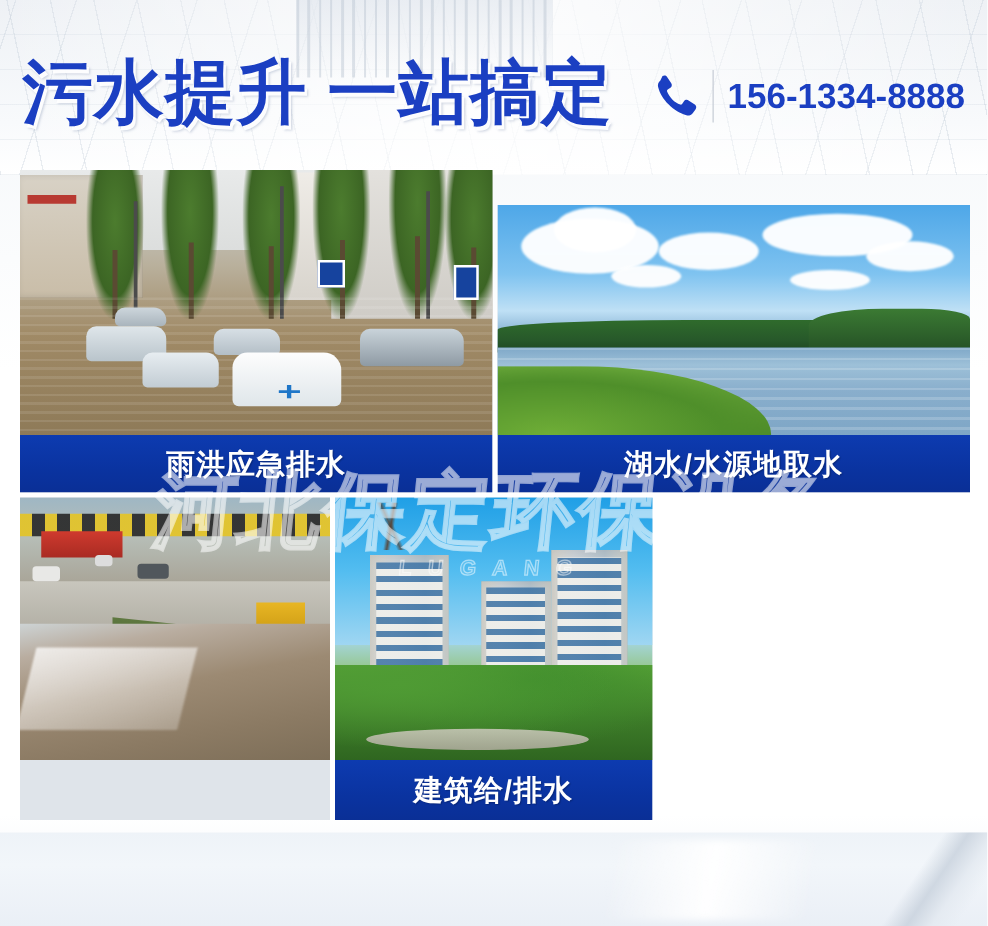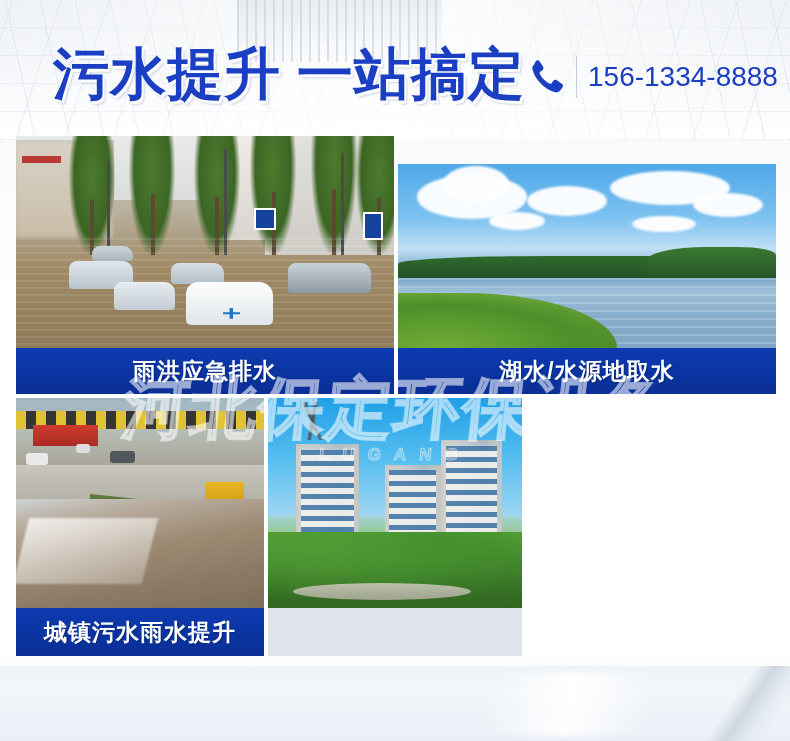--- a/index.html
+++ b/index.html
@@ -65,40 +65,39 @@
   }
   .headline {
     font-size: 56px;
     font-weight: 900;
     letter-spacing: 1px;
     color: #1b3fc2;
     line-height: 1;
     white-space: nowrap;
     text-shadow: 2px 3px 0 rgba(255,255,255,.95), 3px 4px 2px rgba(150,165,190,.45);
     margin-top: 12px;
-    margin-left: 35px;
   }
   .headline .gap { display:inline-block; width:16px; }
 
   .contact {
     display:flex; align-items:center; gap:11px;
     margin-top: 18px; margin-right: 4px;
   }
   .phone-icon { width:40px; height:40px; flex:0 0 40px; }
   .phone-icon svg { display:block; width:40px; height:40px; }
   .contact-divider {
     width:1px; height:42px; background:#c7cdd6; flex:0 0 1px;
   }
   .contact-text { display:flex; flex-direction:column; gap:2px; }
   .contact-label {
     font-size:14px; color:#8a9099; letter-spacing:2px; line-height:1.1;
     font-weight:500;
   }
   .contact-number {
-    font-size:28px; font-weight:400; color:#1b3fc2; line-height:1.05;
+    font-size:28px; font-weight:700; color:#1b3fc2; line-height:1.05;
     letter-spacing:0px; white-space:nowrap;
   }
 
   
   .grid { position:absolute; left:16px; top:136px; width:760px; }
   .row { display:flex; gap:4px; }
   .row-1 { height:258px; }
   .row-2 { height:258px; margin-top:4px; }
 
   .card { position:relative; overflow:hidden; background:#dfe4ea; }
@@ -372,36 +371,36 @@
             <div class="billboard"></div>
             <div class="road"></div>
             <div class="veh v1"></div>
               <div class="veh v2"></div>
               <div class="veh v3"></div>
             <div class="kerb"></div>
             <div class="pump"></div>
             <div class="water"></div>
           </div>
         </div>
-        <div class="caption">城镇污水雨水提升</div>
       </div>
 
 
       <div class="card c5">
         <div class="photo">
           <div class="p-build">
             <div class="sky"></div>
             <div class="tower tw1"></div>
               <div class="tower tw2"></div>
               <div class="tower tw3"></div>
             <div class="greens"></div>
             <div class="path"></div>
             <div class="branch"></div>
           </div>
         </div>
+        <div class="caption">建筑给/排水</div>
       </div>
     </div>
   </div>
 
   <div class="watermark">
     <div class="wm-main">河北保定环保设备</div>
     <div class="wm-sub">LUGANG</div>
   </div>
 
 </div>

